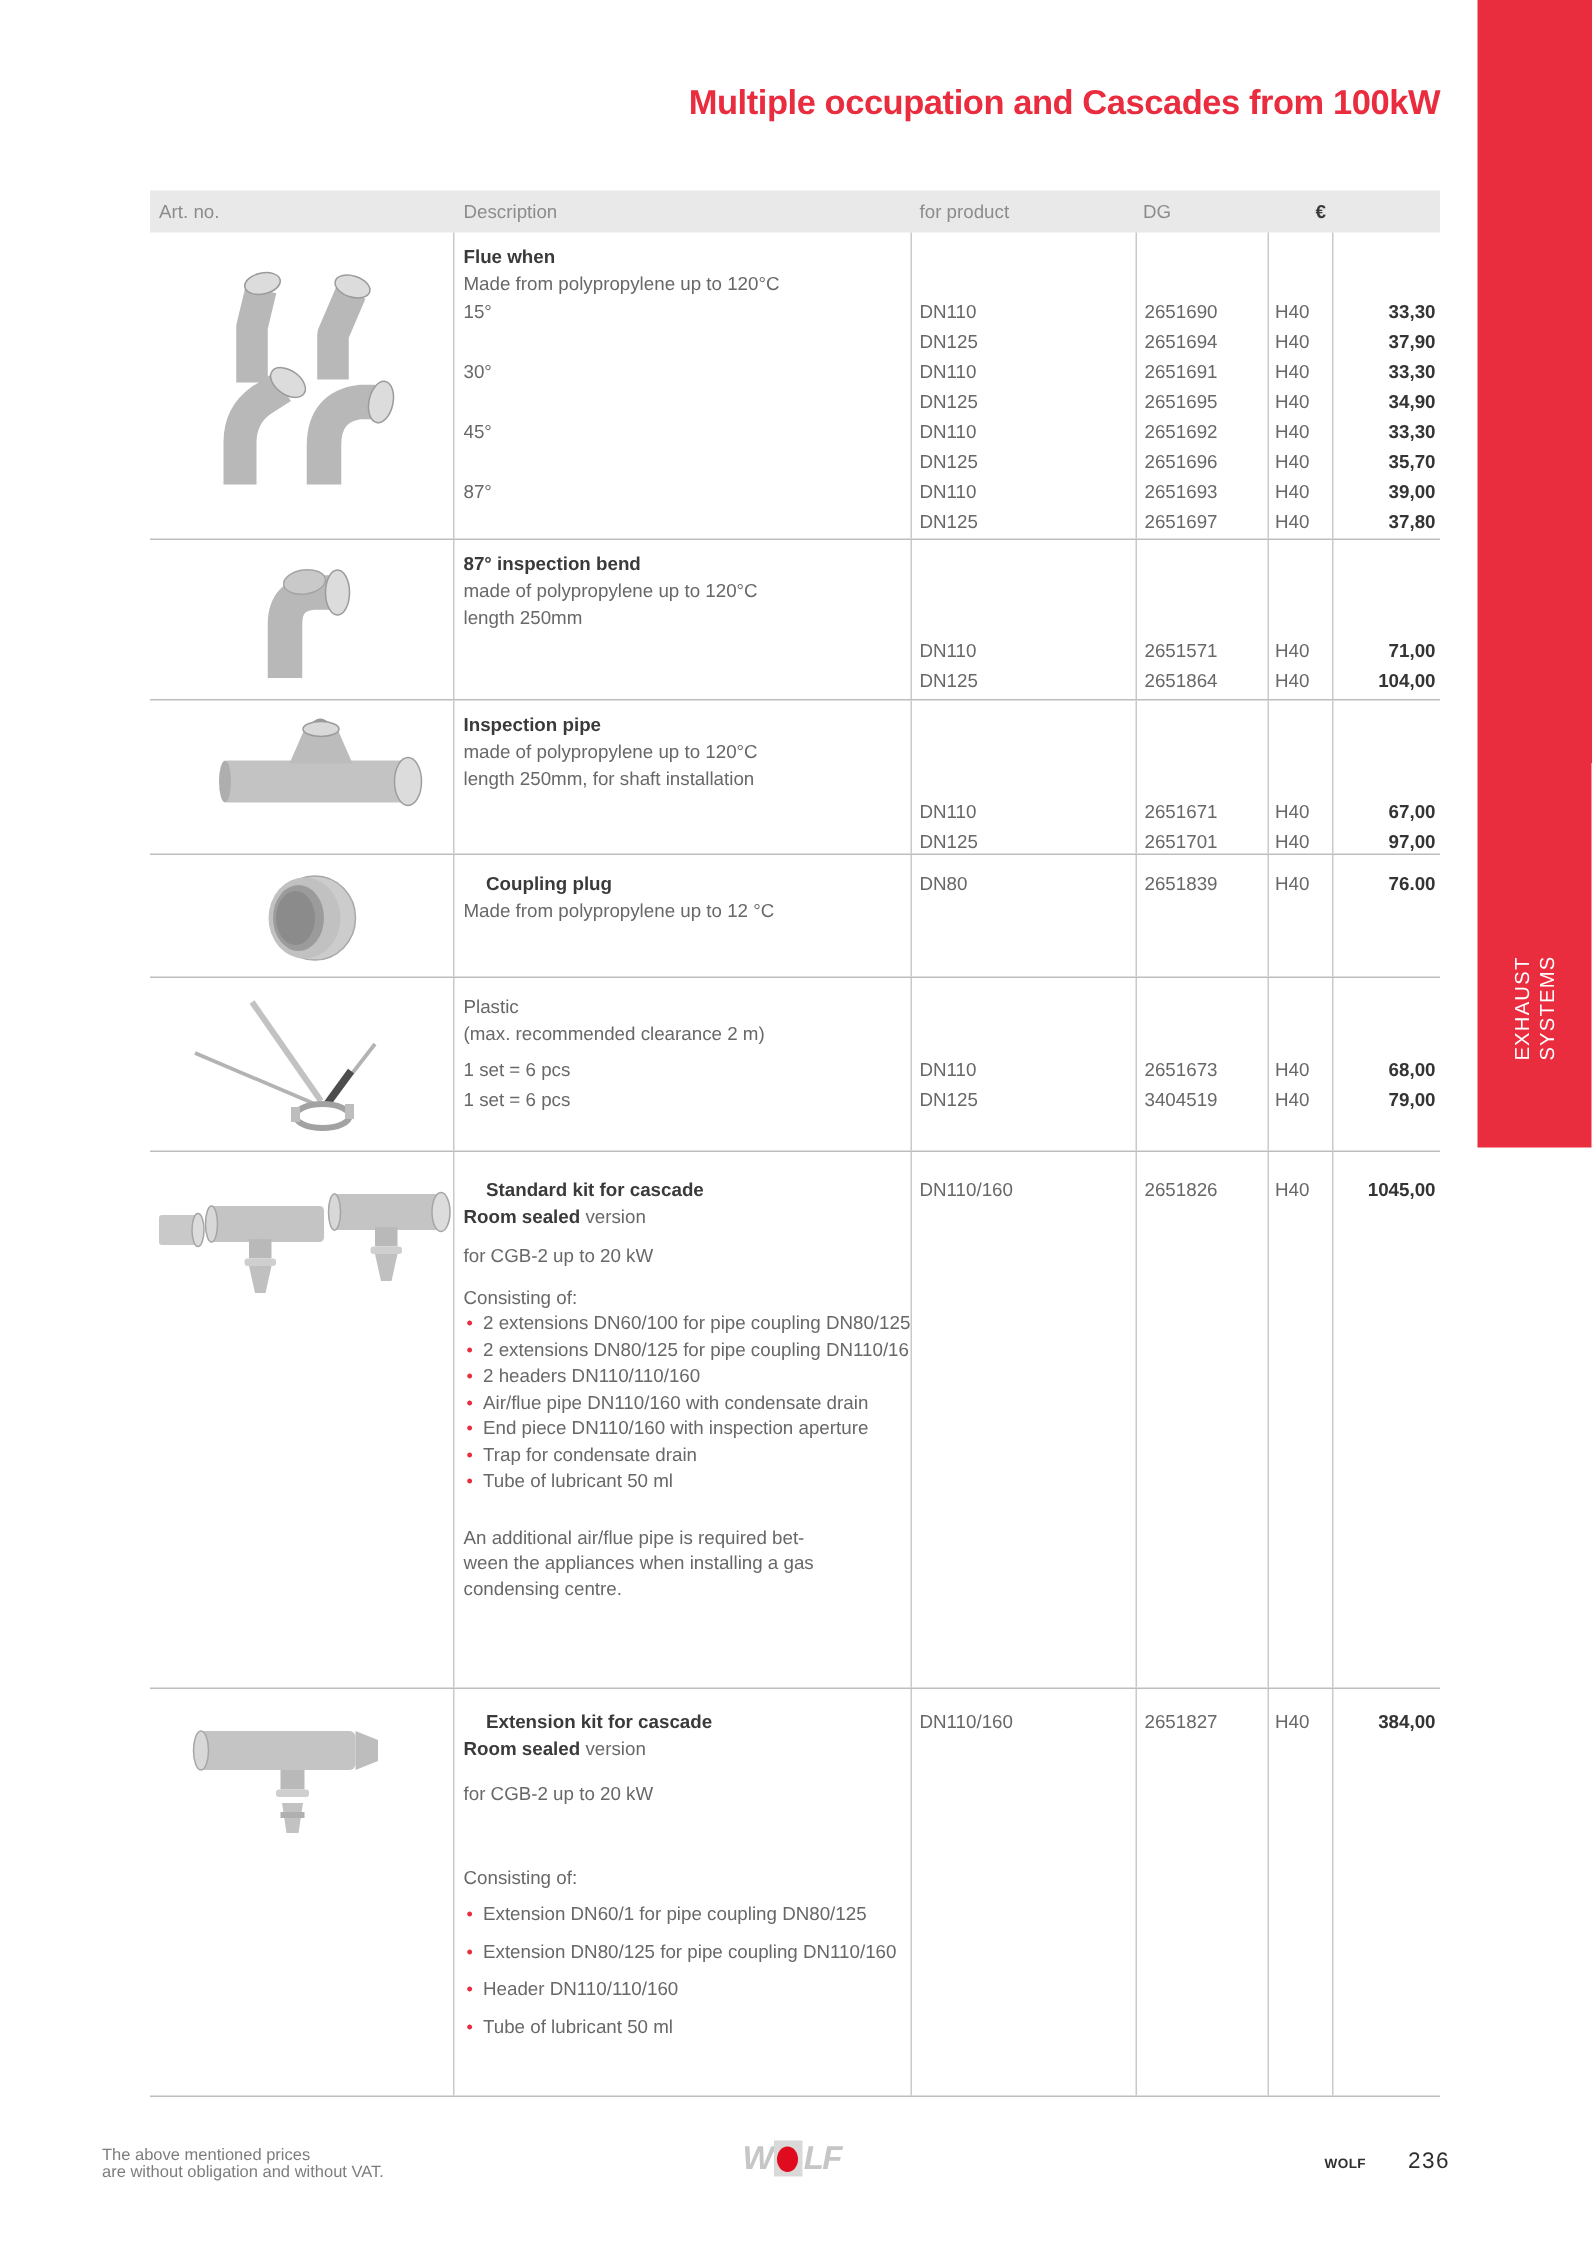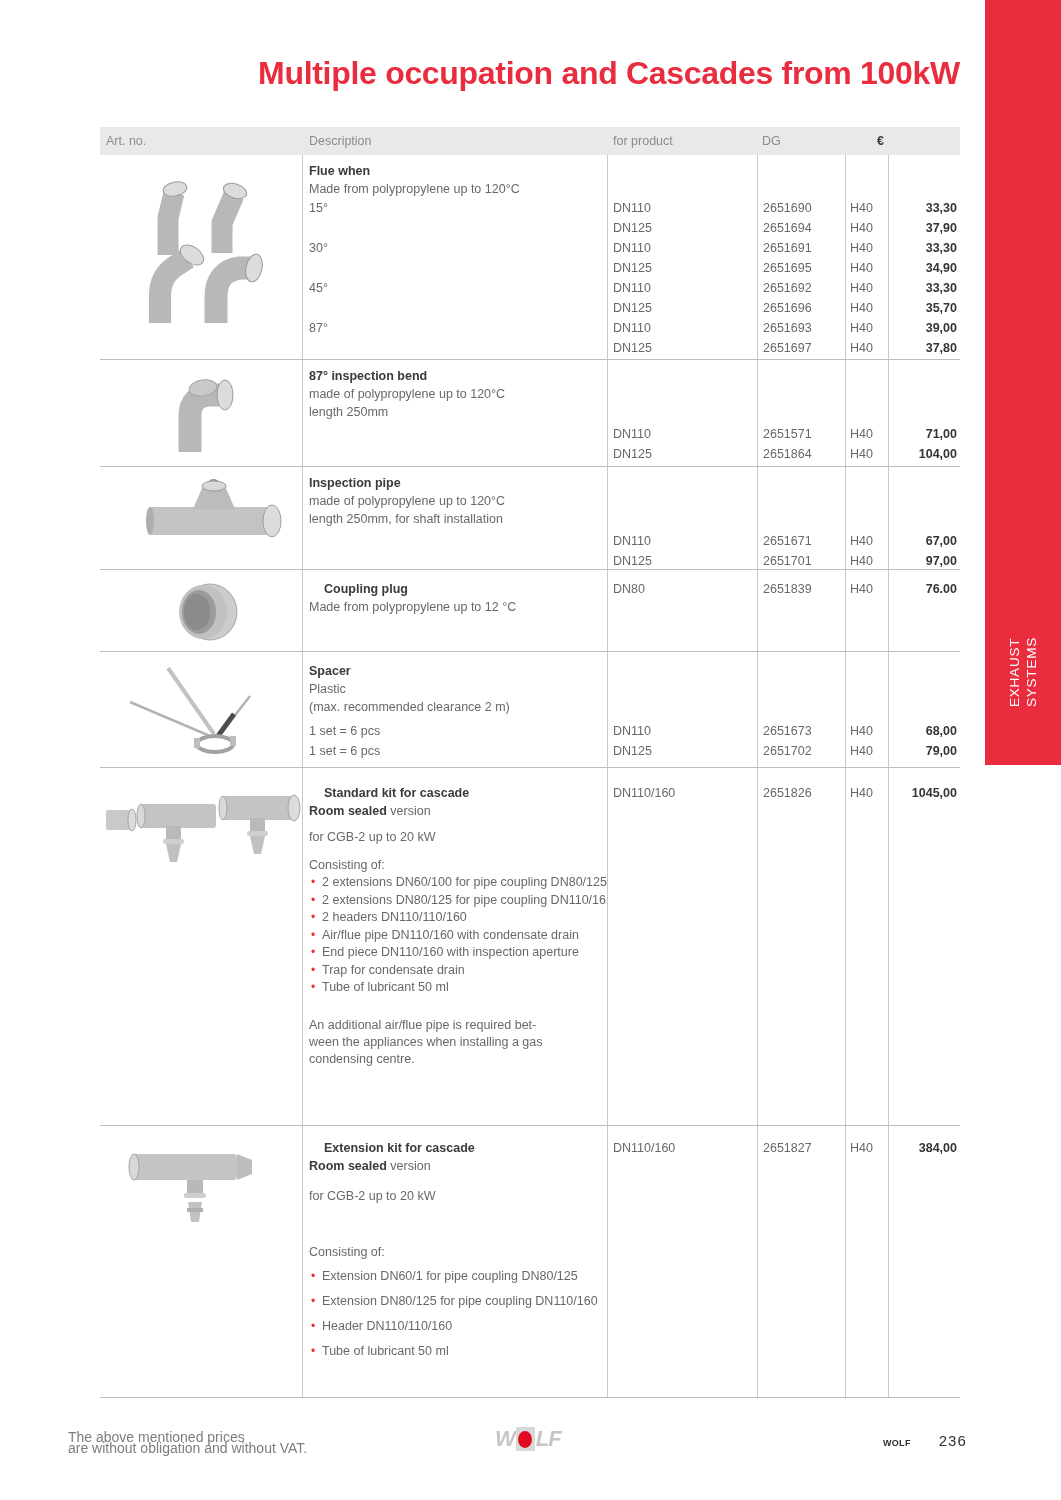--- a/index.html
+++ b/index.html
@@ -14,21 +14,21 @@
   *{margin:0;padding:0;box-sizing:border-box;}
   html,body{background:#ffffff;}
   body{
     width:1061px;height:1500px;position:relative;overflow:hidden;
     font-family:"Liberation Sans", sans-serif;
     -webkit-font-smoothing:antialiased;
   }
   
   .page-title{
     position:absolute;left:100px;top:55px;width:860px;
-    text-align:right;font-size:32px;font-weight:bold;color:var(--red);
+    text-align:right;font-size:23px;font-weight:bold;color:var(--red);
     letter-spacing:-0.3px;white-space:nowrap;
   }
   
   .side-tab{position:absolute;top:0;right:0;width:76px;height:765px;background:var(--red);}
   .side-tab-labelbox{position:absolute;top:592px;left:0;width:76px;height:160px;
     display:flex;align-items:center;justify-content:center;}
   .side-tab-text{transform:rotate(-90deg);color:#fff;font-size:13.5px;line-height:17px;
     letter-spacing:0.8px;font-weight:500;white-space:nowrap;text-align:left;}
   
   .catalog{position:absolute;left:100px;top:127px;width:860px;}
@@ -68,21 +68,21 @@
   .desccol{width:305px;padding-left:7px;}
   .subline{line-height:18px;}
   .subline .b{font-weight:bold;color:var(--dark);}
   .bullets .bullet{display:flex;line-height:17.5px;}
   .bullets .bullet .dot{width:13px;flex:0 0 13px;color:var(--red);font-size:12px;padding-left:2px;}
   .bullets .bullet .btext{flex:1;}
   .bullets.spaced .bullet{line-height:17px;margin-top:8px;}
   .bullets.spaced .bullet:first-child{margin-top:7px;}
   .note{margin-top:20px;line-height:17px;}
   
-  .footer-note{position:absolute;left:68px;top:1432px;font-size:14px;line-height:11px;color:#7d7d7d;}
+  .footer-note{position:absolute;left:68px;top:1432px;font-size:11px;line-height:11px;color:#7d7d7d;}
   .wolf-logo{position:absolute;left:495px;top:1424px;height:30px;display:flex;align-items:center;
     font-style:italic;font-weight:bold;font-size:22px;color:#c6c6c6;letter-spacing:-1px;}
   .wolf-logo .ldot{display:inline-flex;width:19px;height:24px;background:#d9d9d9;margin:0 1px;
     align-items:center;justify-content:center;}
   .wolf-logo .ldot i{display:block;width:14px;height:17px;border-radius:50%;background:#e00b1e;}
   .footer-right{position:absolute;left:883px;top:1432px;display:flex;align-items:baseline;color:#2f2f2f;}
   .fbrand{font-size:9px;font-weight:bold;letter-spacing:0.3px;}
   .fpage{font-size:15px;margin-left:28px;letter-spacing:1px;}
   
   .art{position:absolute;}
@@ -288,35 +288,34 @@
           <line x1="92" y1="72" x2="46" y2="6" stroke="#c2c2c2" stroke-width="4"></line>
           <line x1="100" y1="70" x2="128" y2="34" stroke="#b3b3b3" stroke-width="2.5"></line>
           <line x1="96" y1="74" x2="112" y2="52" stroke="#4d4d4d" stroke-width="5"></line>
           <ellipse cx="93" cy="82" rx="18" ry="8" fill="none" stroke="#a2a2a2" stroke-width="4"></ellipse>
           <rect x="72" y="76" width="6" height="10" fill="#bdbdbd"></rect>
           <rect x="108" y="74" width="6" height="10" fill="#bdbdbd"></rect>
         </svg>
       </div>
     </div>
     <div class="content" style="padding-top:10px">
-      <div class="pname">Spacer</div>
       <div class="pdesc">Plastic</div>
       <div class="pdesc">(max. recommended clearance 2 m)</div>
       <div class="gap5"></div>
       <div class="vline">
         <span class="vl">1 set = 6 pcs</span>
         <span class="vp">DN110</span>
         <span class="va">2651673</span>
         <span class="vd">H40</span>
         <span class="ve">68,00</span>
       </div>
       <div class="vline">
         <span class="vl">1 set = 6 pcs</span>
         <span class="vp">DN125</span>
-        <span class="va">2651702</span>
+        <span class="va">3404519</span>
         <span class="vd">H40</span>
         <span class="ve">79,00</span>
       </div>
     </div>
   </div>
 
   <div class="prow vlines" style="height:358px">
     <div class="imgcell">
       <div class="art" style="left:4px;top:16px">
         <svg width="198" height="90" viewBox="0 0 198 90">

